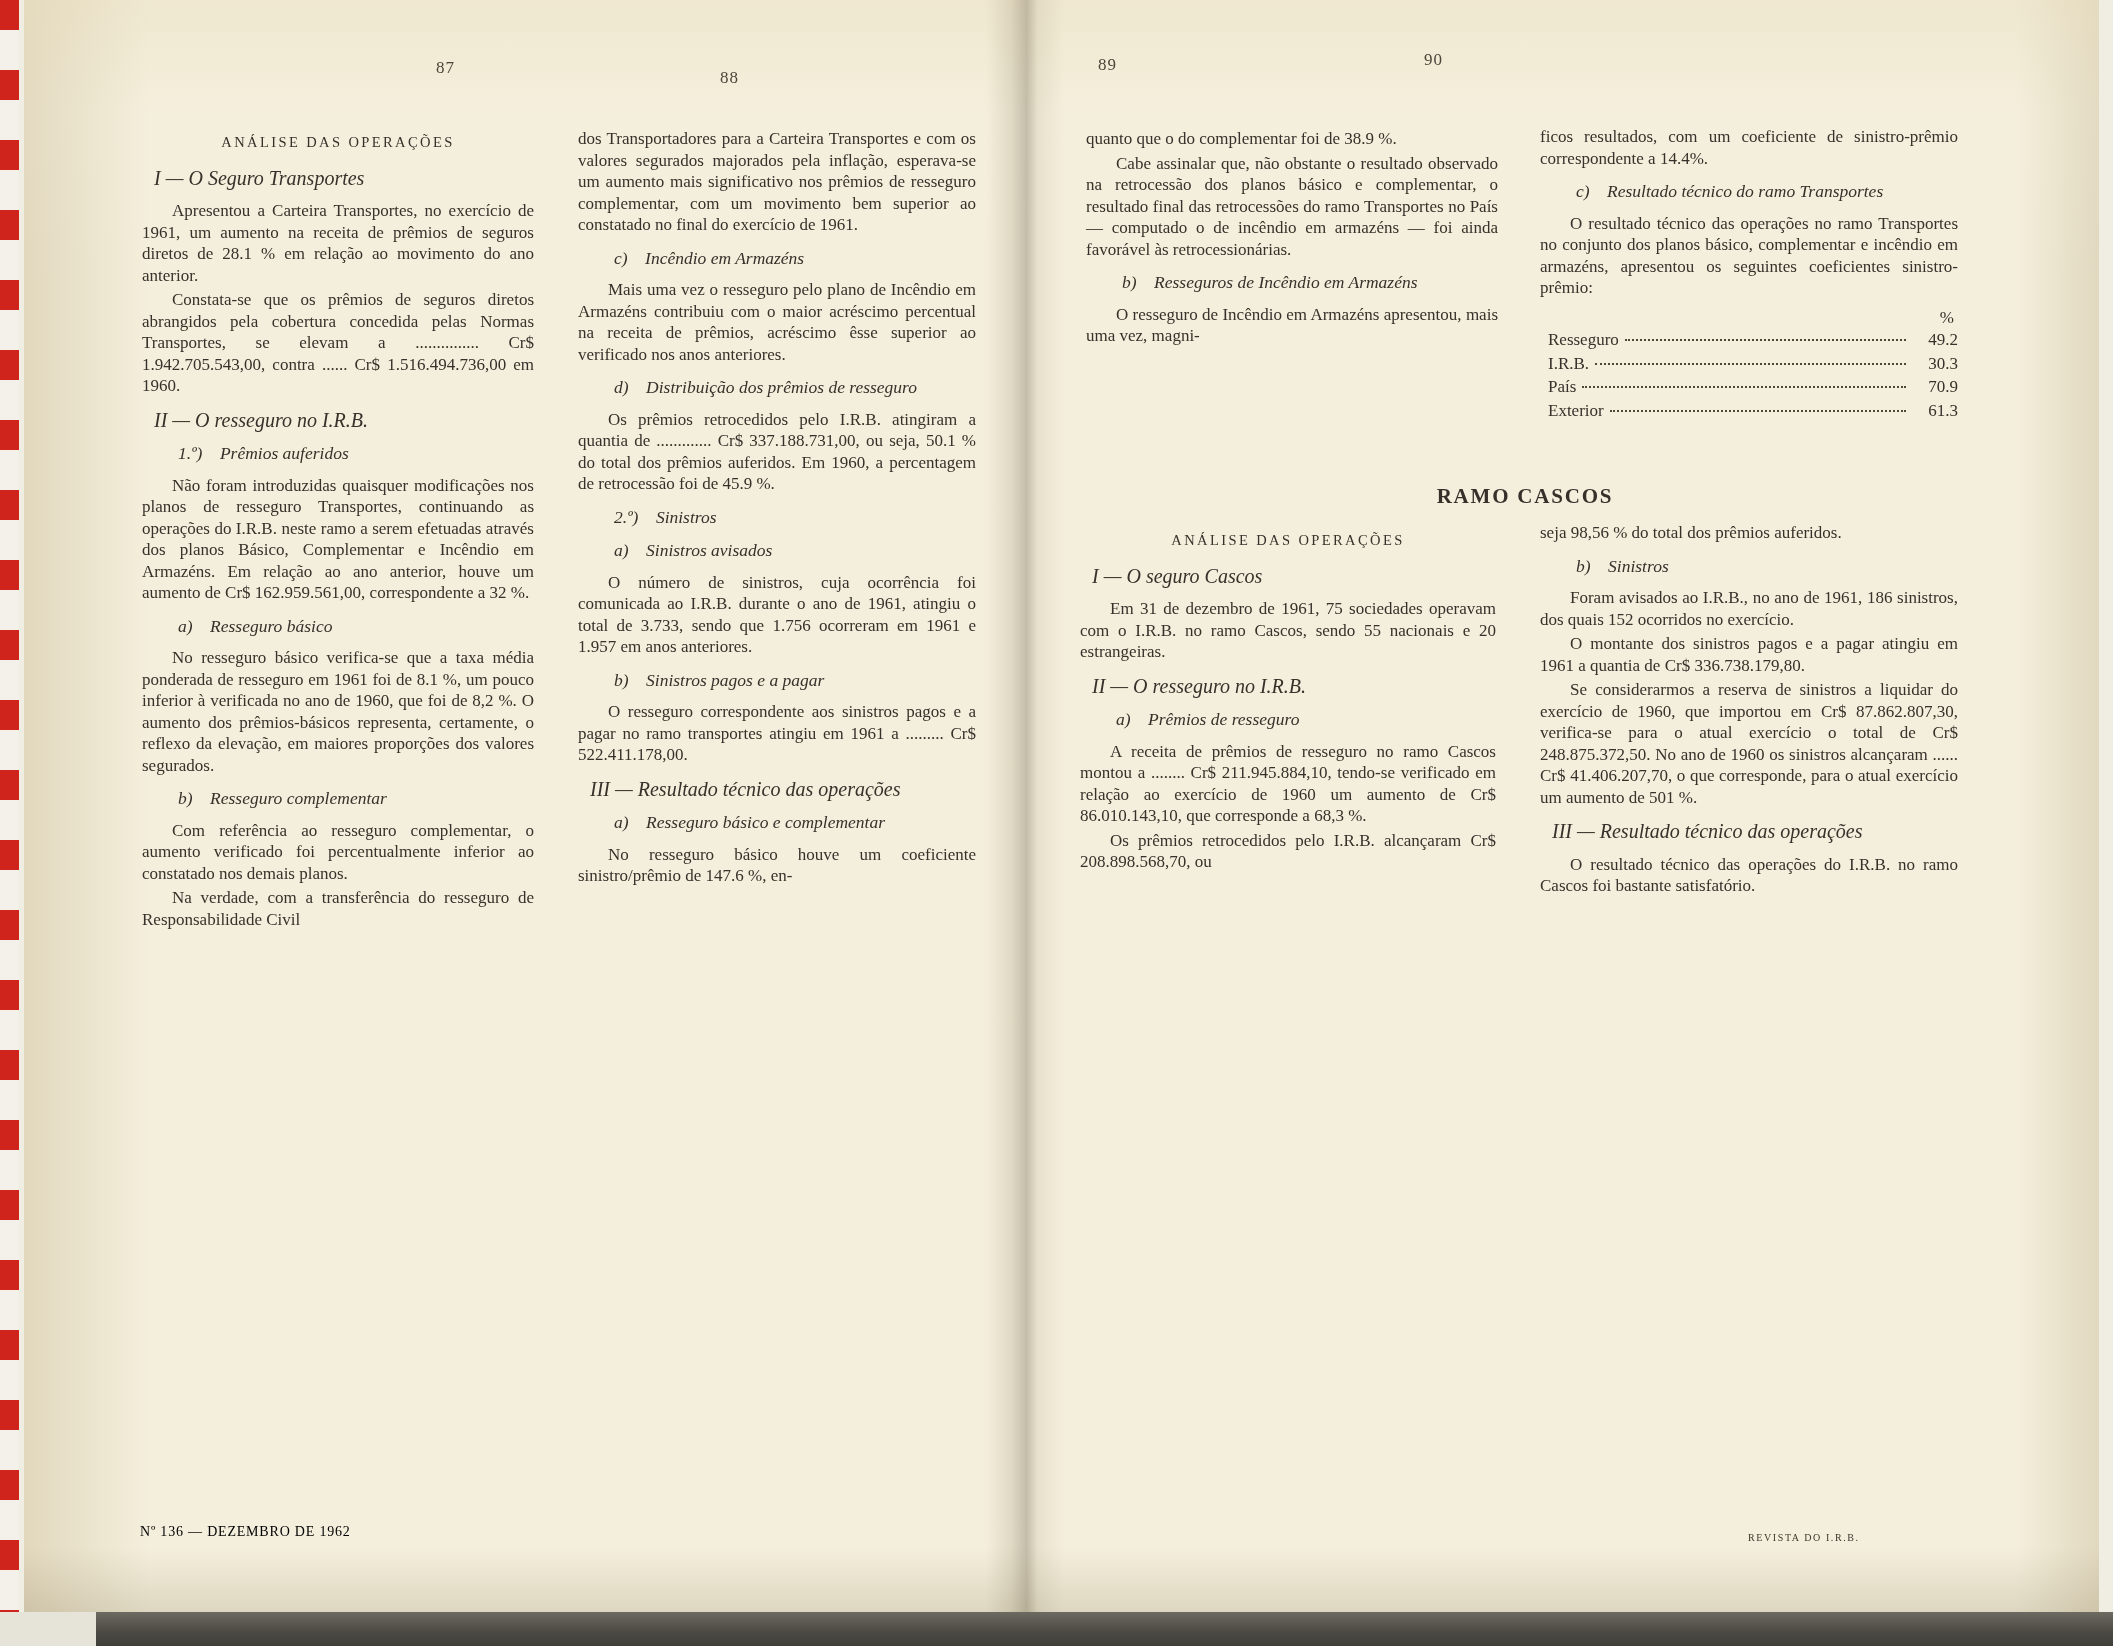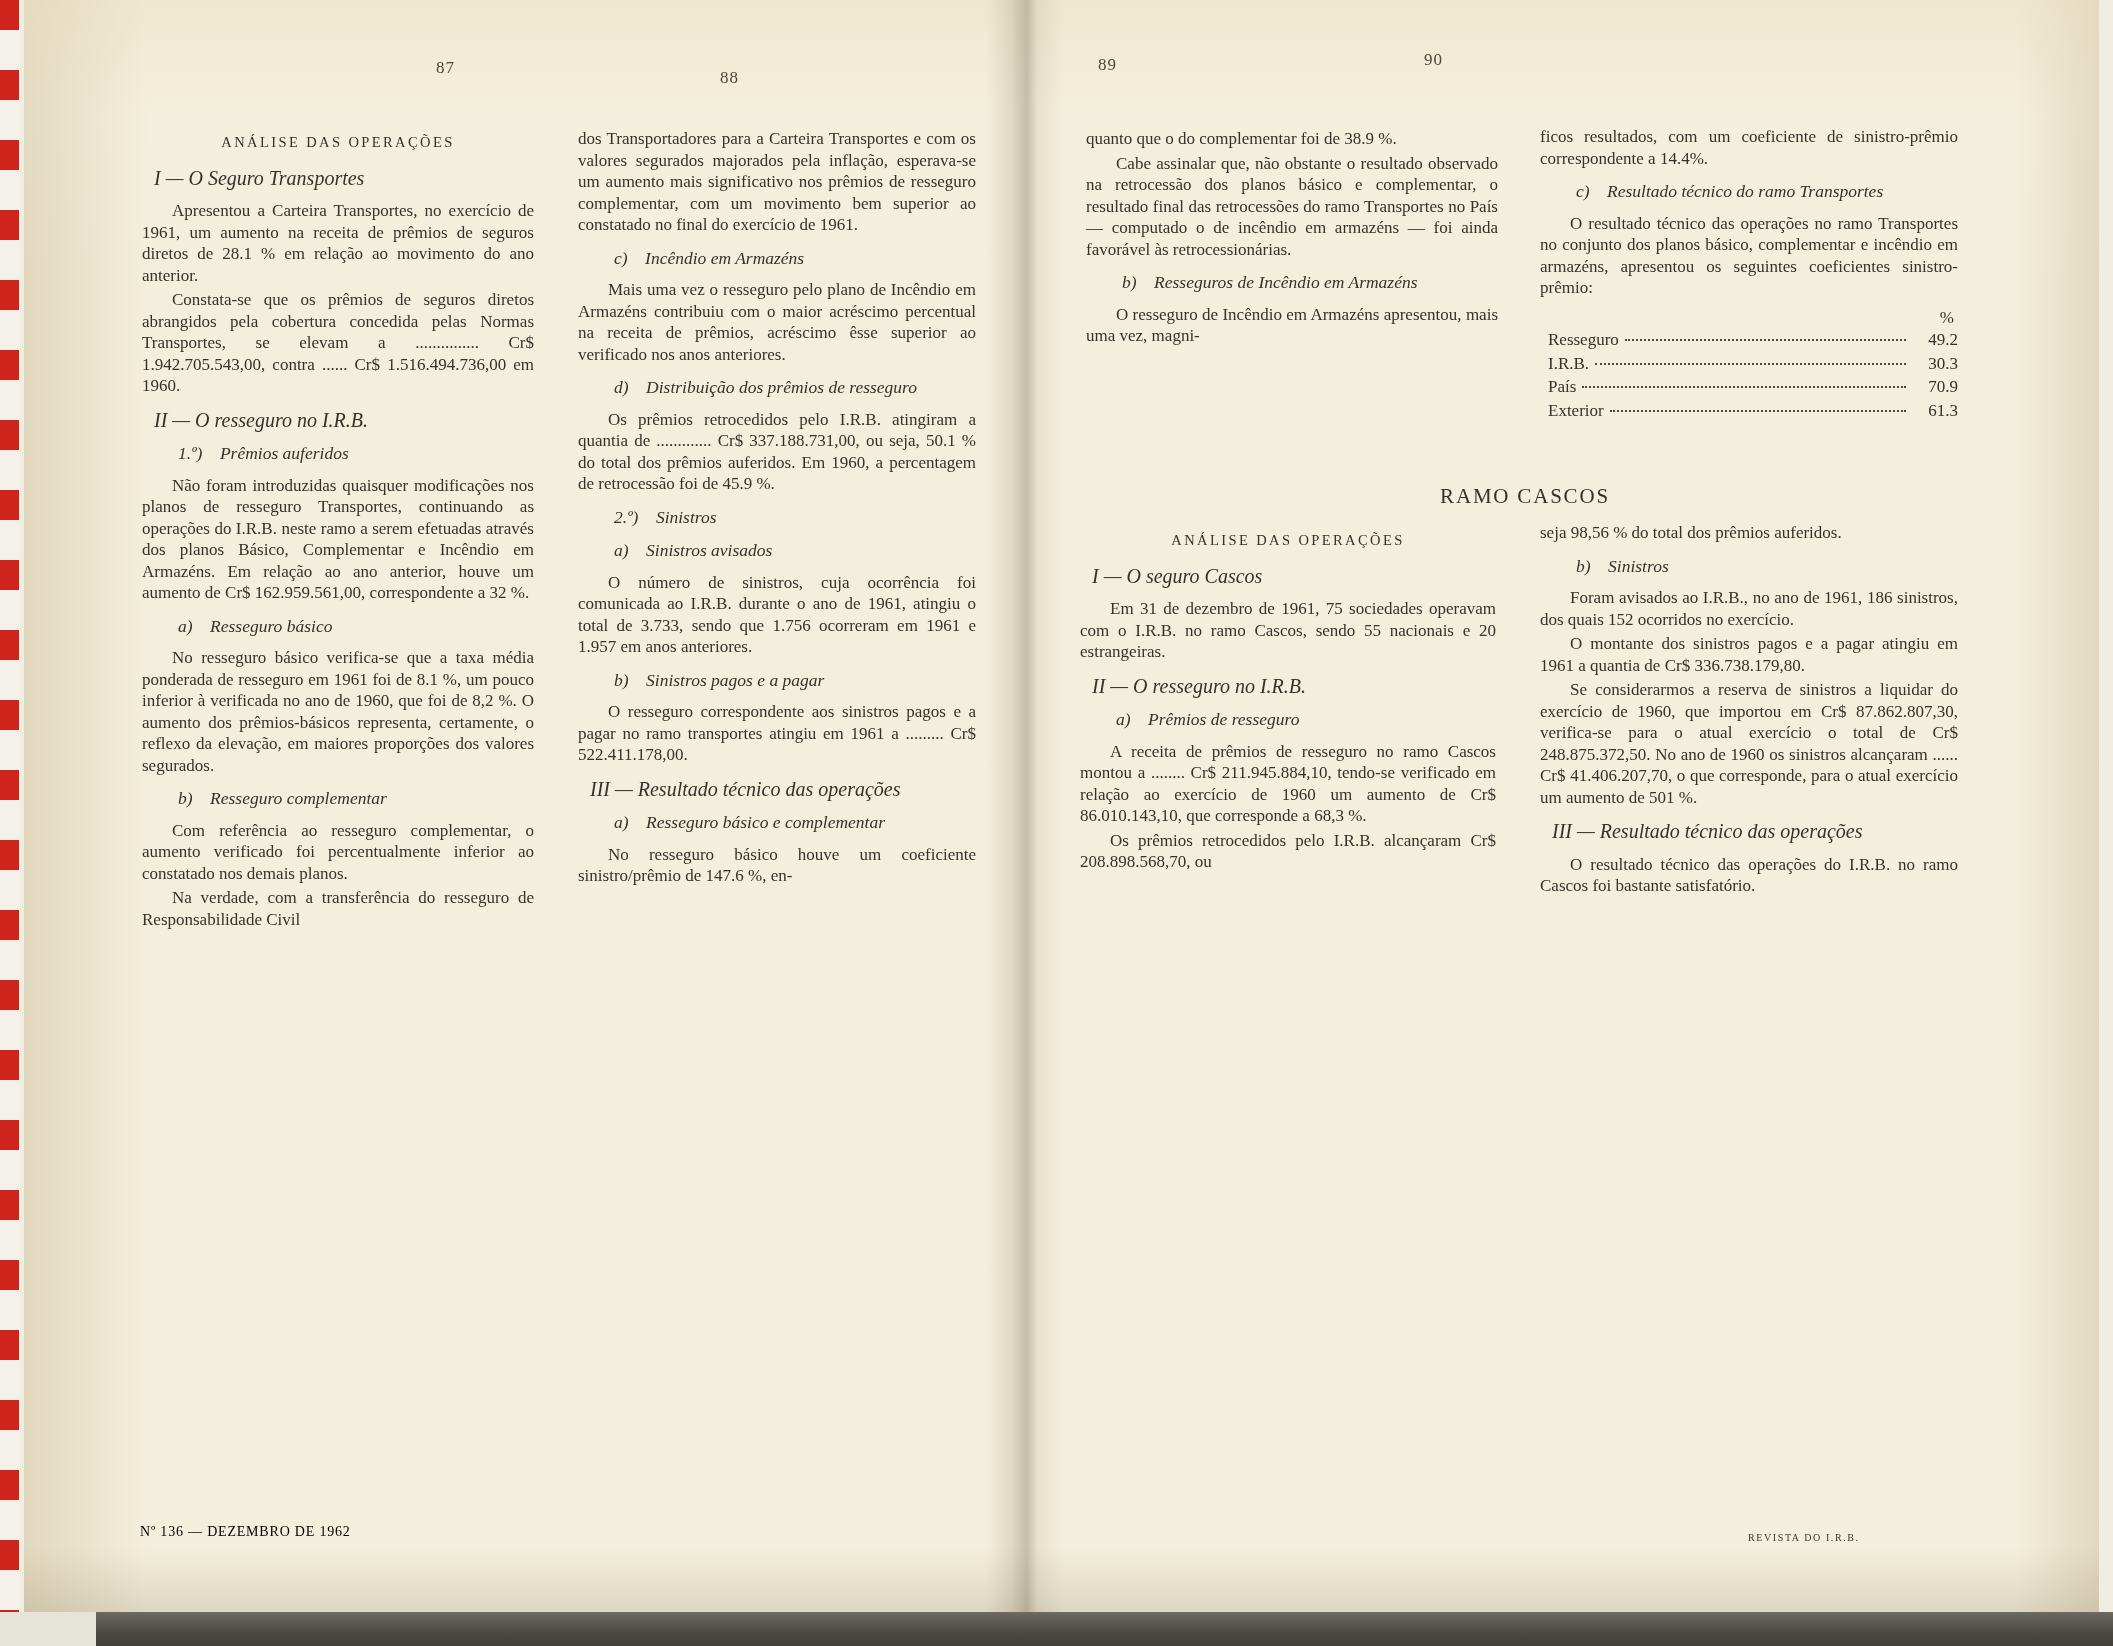--- a/index.html
+++ b/index.html
@@ -100,21 +100,21 @@
   }
 
   .para { margin: 0 0 3px 0; text-indent: 30px; }
   .para.cont { text-indent: 0; }
 
   .ramo {
     position: absolute;
     left: 1090px; top: 484px; width: 870px;
     text-align: center;
     font-size: 21px;
-    font-weight: 400;
+    font-weight: 700;
     letter-spacing: 1.8px;
     margin: 0;
     color: #35302a;
   }
 
   .coef-table { margin: 8px 0 0 8px; }
   .thead { text-align: right; padding-right: 4px; margin-bottom: 1px; }
   .trow { display: flex; align-items: baseline; margin-bottom: 2px; }
   .tlabel { white-space: nowrap; }
   .leader {

